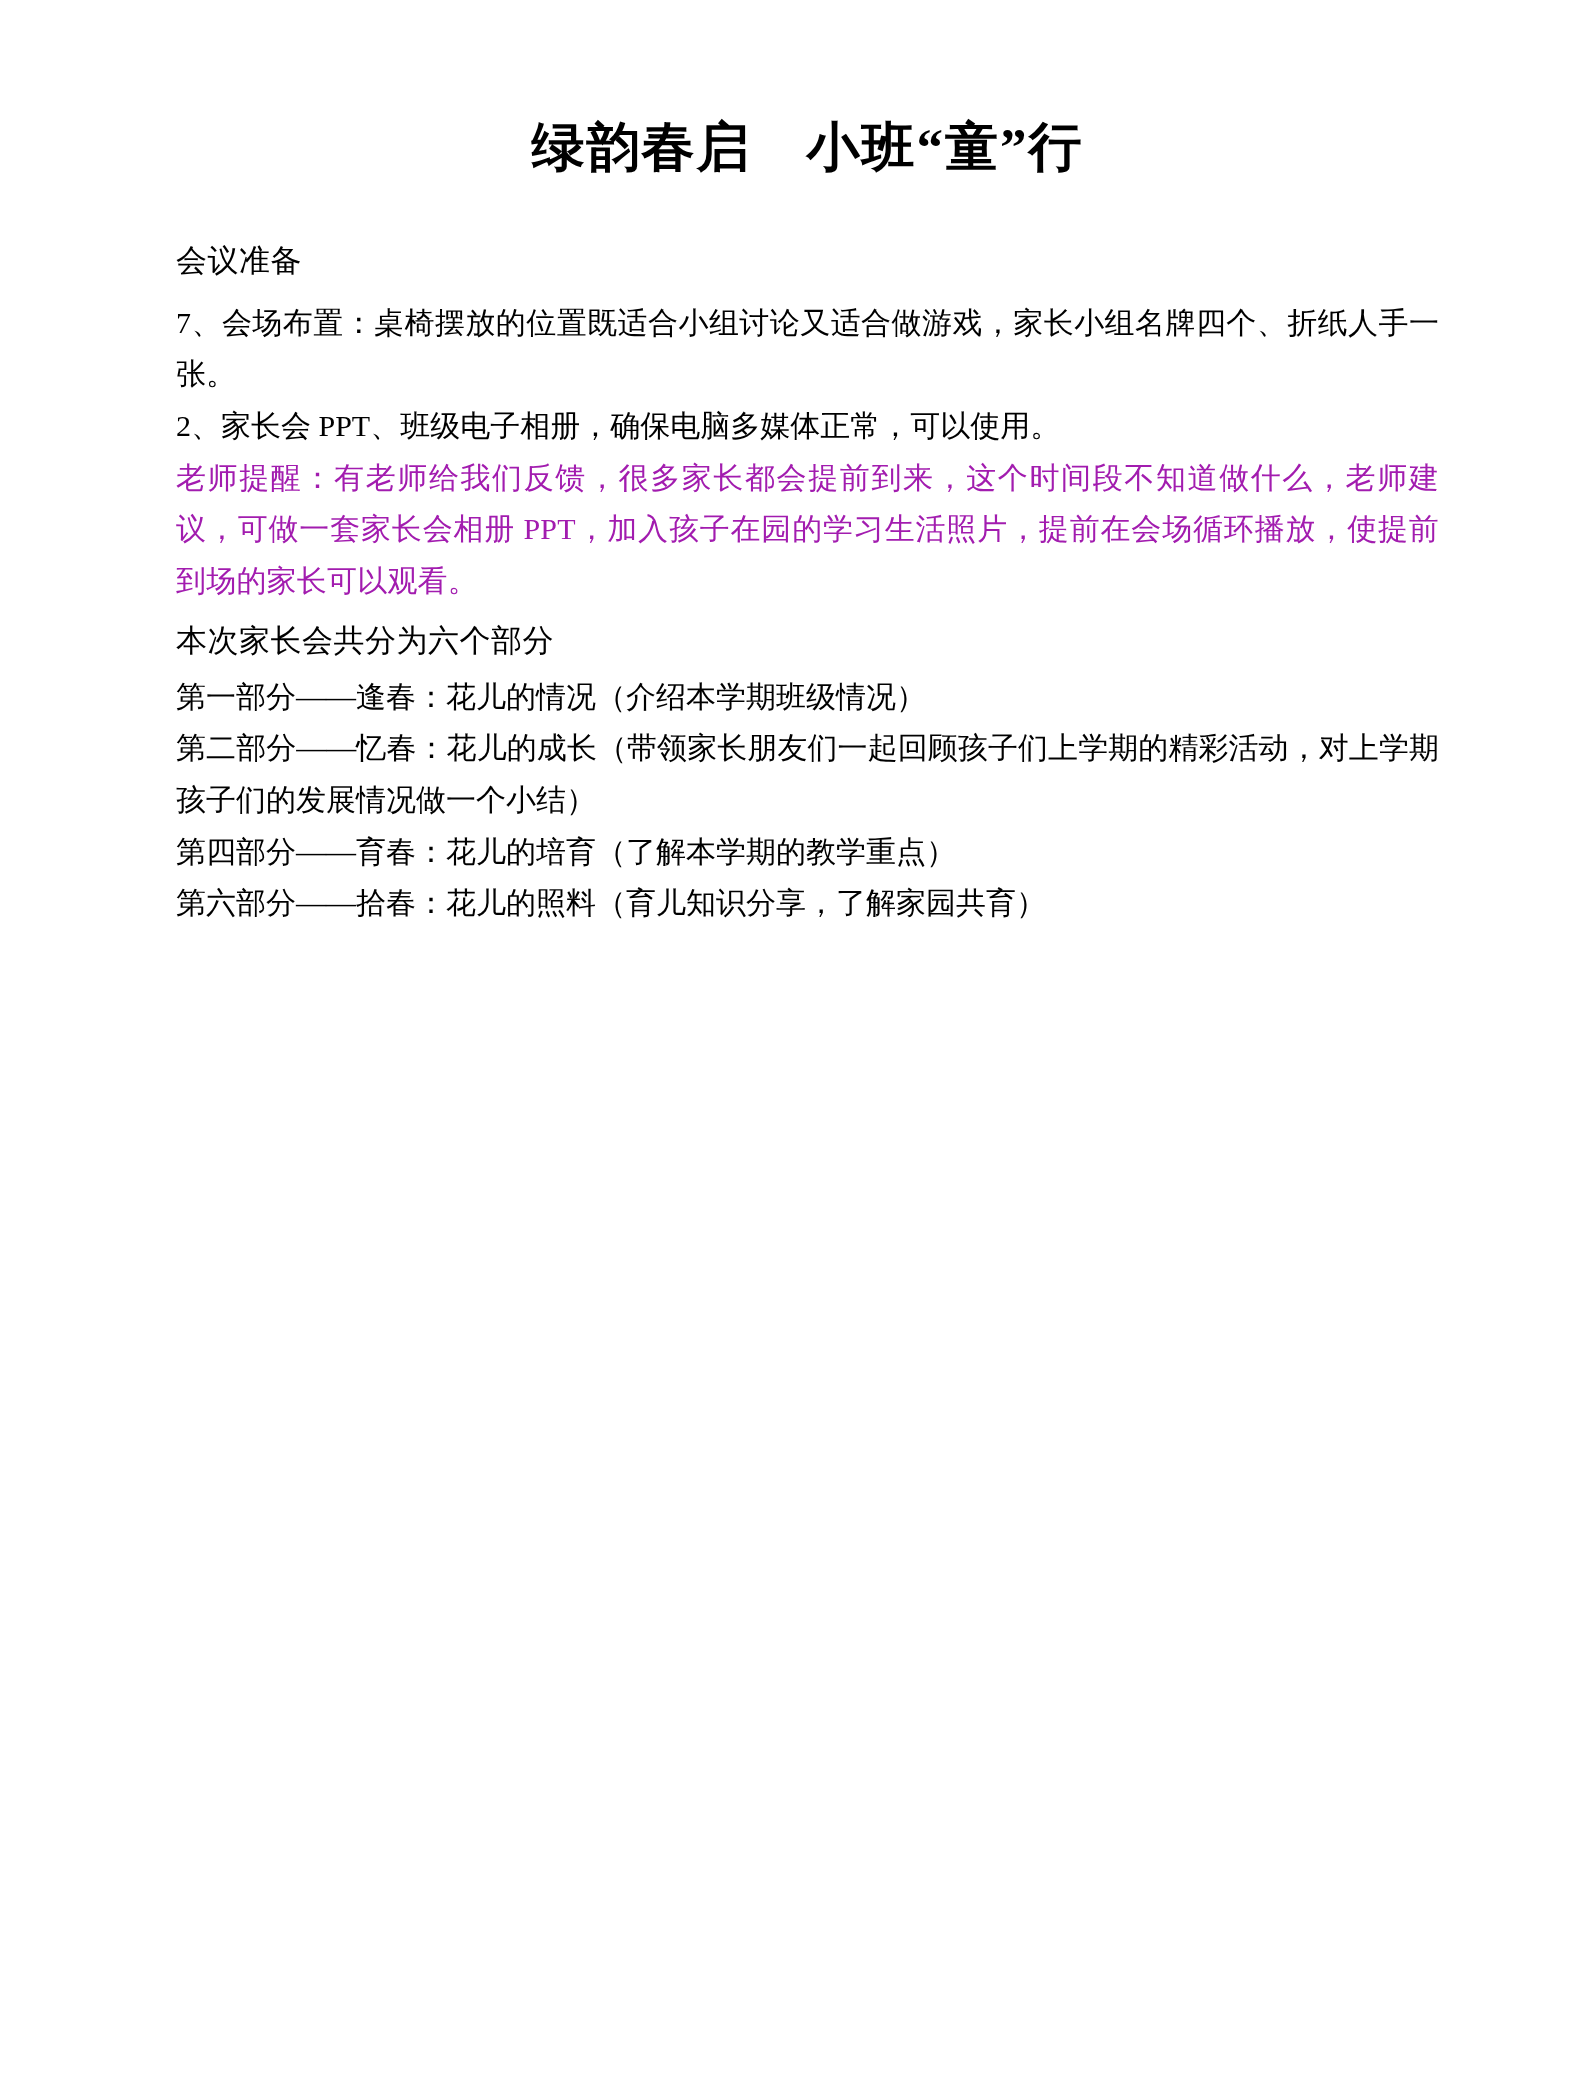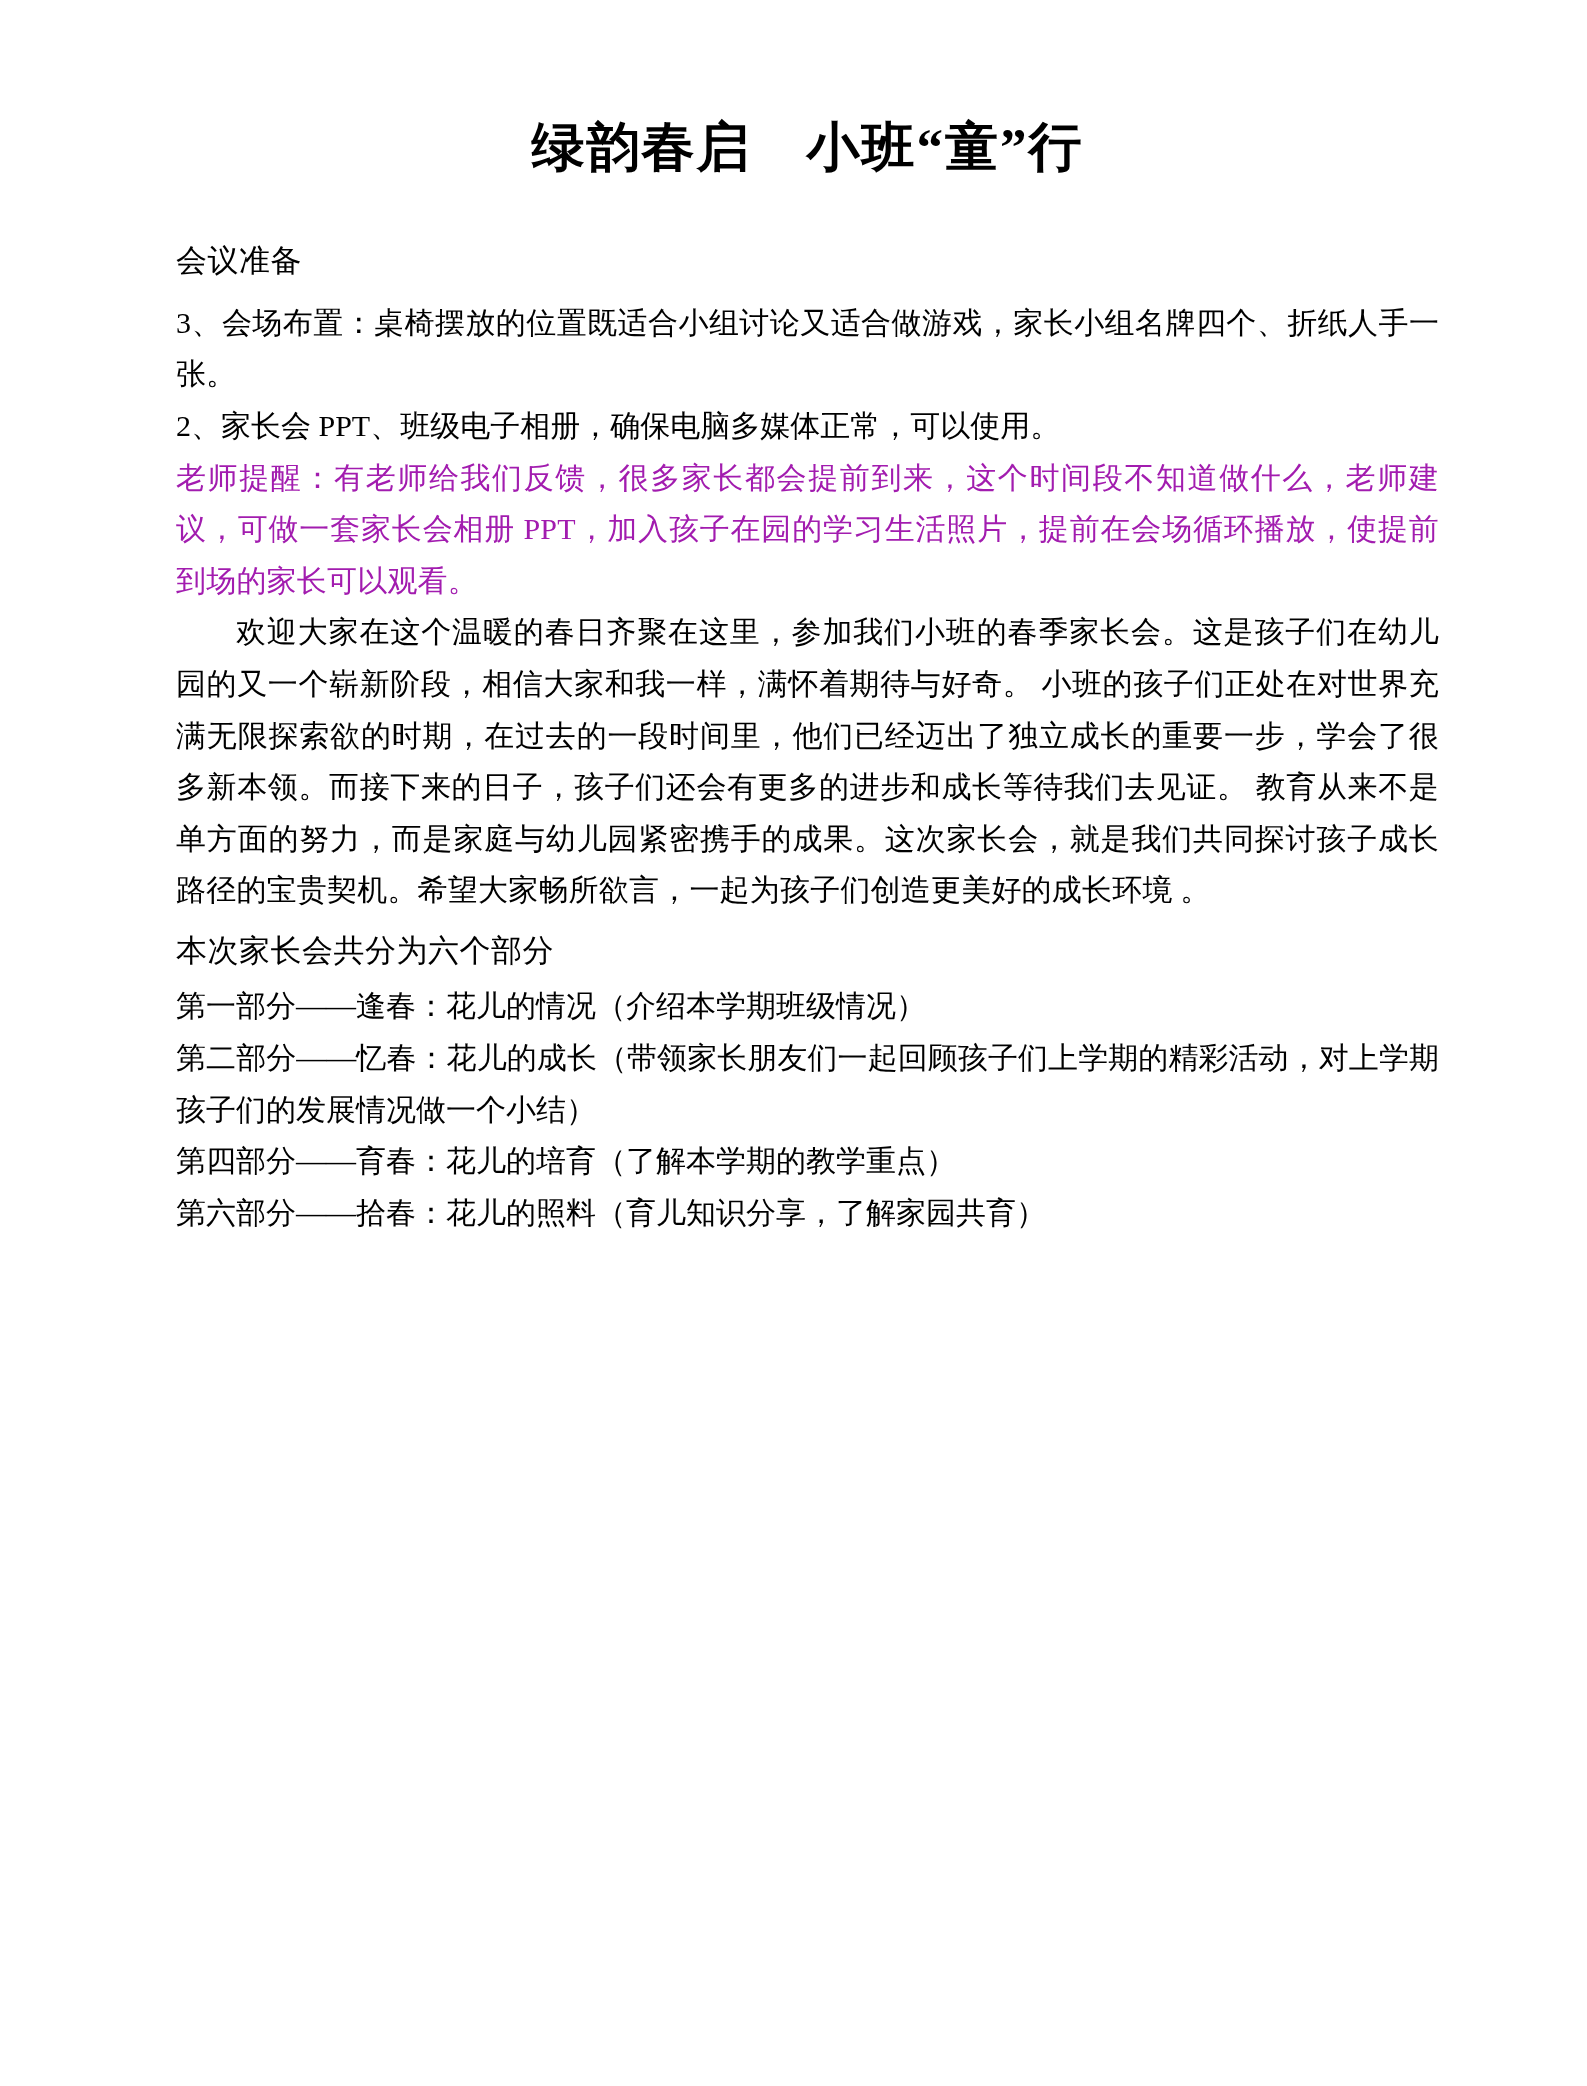--- a/index.html
+++ b/index.html
@@ -71,29 +71,28 @@
 </style>
 </head>
 <body>
 
 <div class="page">
 
   <h1 class="doc-title">绿韵春启　小班“童”行</h1>
 
   <h2 class="section-heading">会议准备</h2>
 
-  <p class="list-line">3、会场布置：桌椅摆放的位置既适合小组讨论又适合做游戏，家长小组名牌四个、折纸人手一张。</p>
+  <p class="list-line">7、会场布置：桌椅摆放的位置既适合小组讨论又适合做游戏，家长小组名牌四个、折纸人手一张。</p>
 
   <p class="list-line">2、家长会 PPT、班级电子相册，确保电脑多媒体正常，可以使用。</p>
 
 
   <p class="para red">老师提醒：有老师给我们反馈，很多家长都会提前到来，这个时间段不知道做什么，老师建议，可做一套家长会相册 PPT，加入孩子在园的学习生活照片，提前在会场循环播放，使提前到场的家长可以观看。</p>
 
 
-  <p class="para indent">欢迎大家在这个温暖的春日齐聚在这里，参加我们小班的春季家长会。这是孩子们在幼儿园的又一个崭新阶段，相信大家和我一样，满怀着期待与好奇。 小班的孩子们正处在对世界充满无限探索欲的时期，在过去的一段时间里，他们已经迈出了独立成长的重要一步，学会了很多新本领。而接下来的日子，孩子们还会有更多的进步和成长等待我们去见证。 教育从来不是单方面的努力，而是家庭与幼儿园紧密携手的成果。这次家长会，就是我们共同探讨孩子成长路径的宝贵契机。希望大家畅所欲言，一起为孩子们创造更美好的成长环境 。</p>
 
   <h2 class="section-heading tight">本次家长会共分为六个部分</h2>
 
   <p class="list-line">第一部分——逢春：花儿的情况（介绍本学期班级情况）</p>
 
   <p class="list-line">第二部分——忆春：花儿的成长（带领家长朋友们一起回顾孩子们上学期的精彩活动，对上学期孩子们的发展情况做一个小结）</p>
 
 
   <p class="list-line">第四部分——育春：花儿的培育（了解本学期的教学重点）</p>
 

